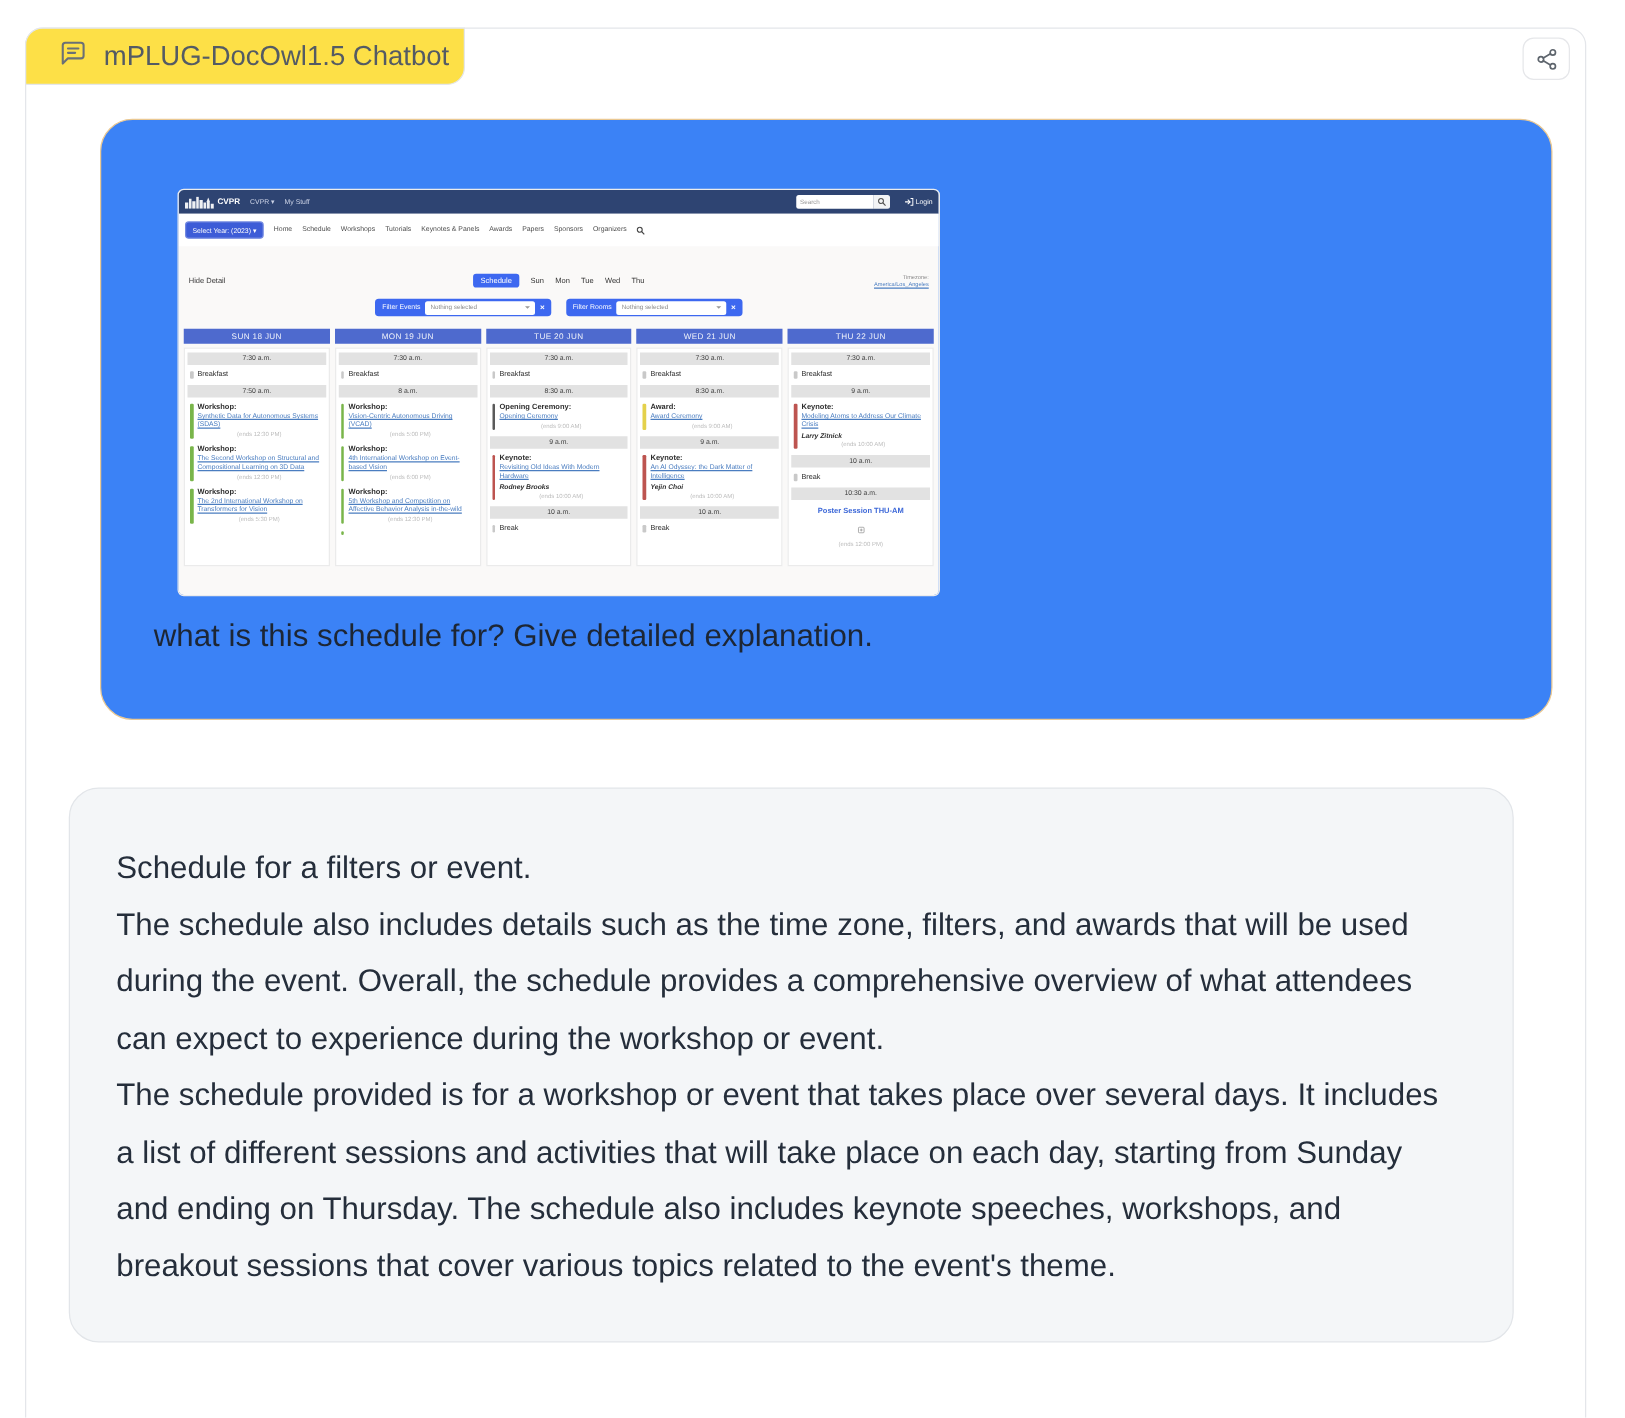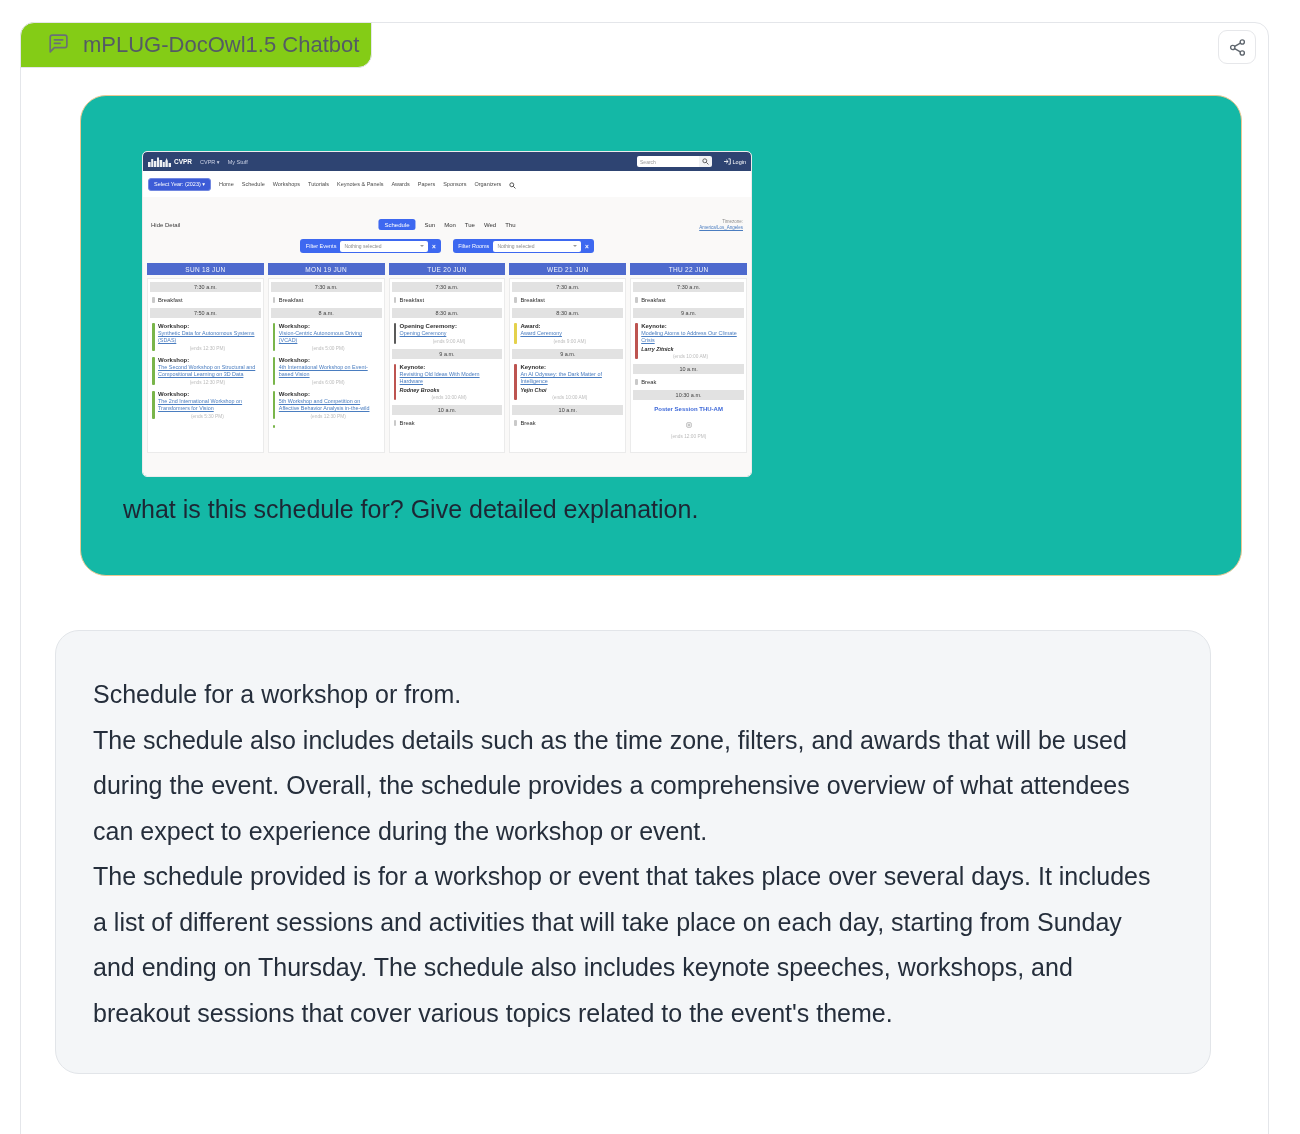--- a/index.html
+++ b/index.html
@@ -7,33 +7,33 @@
   body {
     width:1300px; height:1134px; position:relative; overflow:hidden;
     background:#ffffff; font-family:"Liberation Sans", sans-serif;
   }
   .panel {
     position:absolute; left:20px; top:22px; width:1249px; height:1200px;
     border:1px solid #e4e6ea; border-radius:14px; background:#fff;
   }
   .title-tab {
     position:absolute; left:20px; top:22px; width:352px; height:46px; z-index:3;
-    background:#84cc16; border:1px solid #e4e6ea; border-radius:14px 0 14px 0;
+    background:#fde047; border:1px solid #e4e6ea; border-radius:14px 0 14px 0;
     display:flex; align-items:center; gap:13px; padding-left:24px;
   }
   .title-tab .label { color:#545b64; font-size:22px; }
   .share-btn {
     position:absolute; left:1218px; top:30px; width:38px; height:34px; z-index:3;
     background:#fff; border:1px solid #e6e7ea; border-radius:9px;
     display:flex; align-items:center; justify-content:center; cursor:pointer;
   }
   
   .user-bubble {
     position:absolute; left:80px; top:95px; width:1162px; height:481px;
-    background:#14b8a6; border:1.5px solid #eac892; border-radius:26px;
+    background:#3b82f6; border:1.5px solid #eac892; border-radius:26px;
   }
   .user-q { position:absolute; left:42px; top:399px; font-size:25px; color:#1d2634; }
   .shot-wrap { position:absolute; left:62px; top:56px; }
 
   
   .shot {
     position:relative; width:608px; height:324px; overflow:hidden;
     background:#faf9f8; border-radius:4px; outline:1px solid #ececec;
   }
   .s-nav { height:19px; background:#2e4472; display:flex; align-items:center; padding:0 5px; gap:8px; }
@@ -375,16 +375,16 @@
           </div>
 
         </div>
       </div>
     </div>
   </div>
   <div class="user-q">what is this schedule for? Give detailed explanation.</div>
 </div>
 
 <div class="bot-bubble">
-  <p>Schedule for a workshop or from.</p>
+  <p>Schedule for a filters or event.</p>
   <p>The schedule also includes details such as the time zone, filters, and awards that will be used during the event. Overall, the schedule provides a comprehensive overview of what attendees can expect to experience during the workshop or event.</p>
   <p>The schedule provided is for a workshop or event that takes place over several days. It includes a list of different sessions and activities that will take place on each day, starting from Sunday and ending on Thursday. The schedule also includes keynote speeches, workshops, and breakout sessions that cover various topics related to the event's theme.</p>
 </div>
 
 </body></html>

